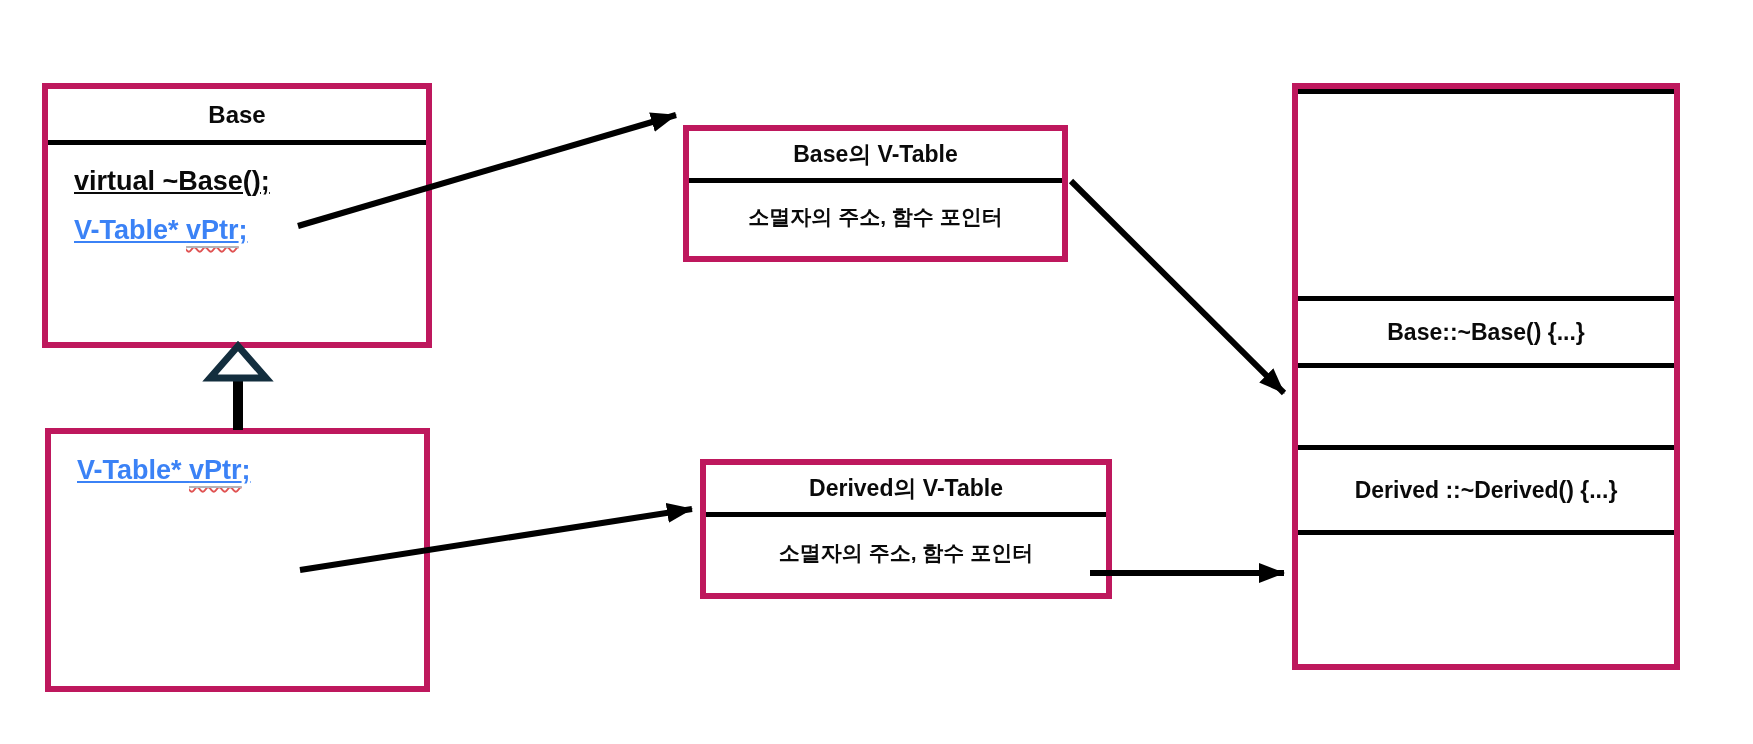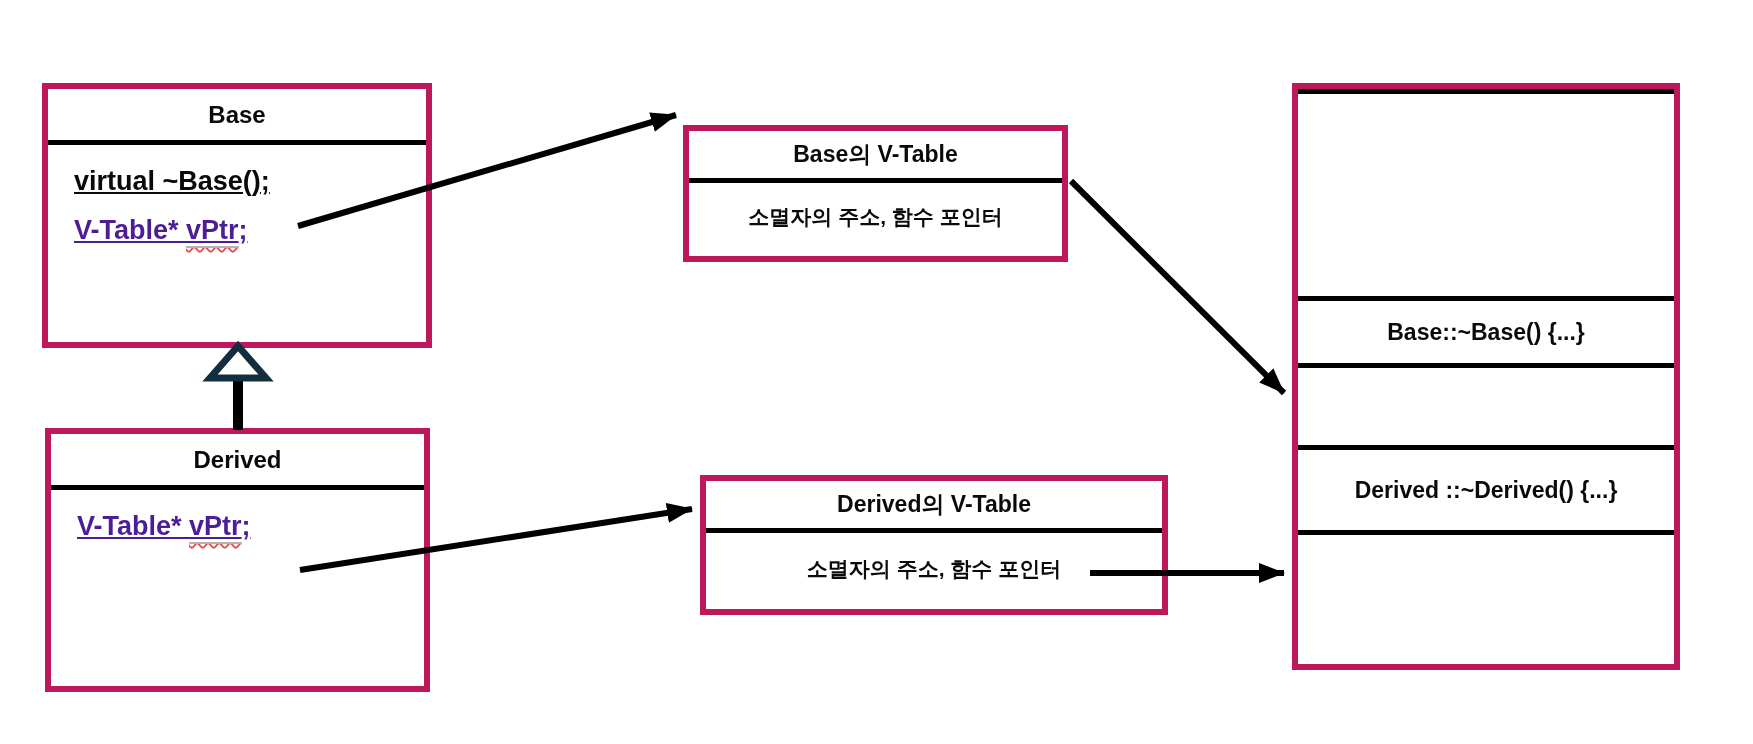--- a/index.html
+++ b/index.html
@@ -28,21 +28,21 @@
   .divider-bottom { border-bottom: 5px solid #000000; }
   .class-title { height: 56px; font-size: 24px; }
   .class-body { padding: 12px 0 0 26px; }
   .code-line {
     font-weight: bold;
     font-size: 27px;
     line-height: 49px;
     white-space: pre;
     text-decoration: underline;
   }
-  .muted { color: #4c1d95; }
+  .muted { color: #3b82f6; }
   .u { text-decoration: underline; text-decoration-color: #b3b3b6; }
   .spell {
     text-decoration: underline;
     text-decoration-style: wavy;
     text-decoration-color: #e05252;
     text-decoration-thickness: 2px;
     text-underline-offset: 7px;
     text-decoration-skip-ink: none;
   }
   .vtable-title { height: 52px; font-size: 23px; }
@@ -80,32 +80,31 @@
 
   <div class="box" style="left:42px; top:83px; width:390px; height:265px;">
     <div class="box-title class-title divider-bottom">Base</div>
     <div class="class-body">
       <div class="code-line">virtual ~Base();</div>
       <div class="code-line muted"><span>V-Table* </span><span class="spell"><span class="u">vPtr</span></span><span>;</span></div>
     </div>
   </div>
 
   <div class="box" style="left:45px; top:428px; width:385px; height:264px;">
-    <div class="box-title class-title divider-bottom">Derived</div>
     <div class="class-body">
       <div class="code-line muted"><span>V-Table* </span><span class="spell"><span class="u">vPtr</span></span><span>;</span></div>
     </div>
   </div>
 
   <div class="box" style="left:683px; top:85px; width:385px; height:137px;margin-top:40px;">
     <div class="box-title vtable-title divider-bottom">Base의 V-Table</div>
     <div class="vtable-entry" style="height:68px;">소멸자의 주소, 함수 포인터</div>
   </div>
 
-  <div class="box" style="left:700px; top:475px; width:468px; height:140px;">
+  <div class="box" style="left:700px; top:459px; width:412px; height:140px;">
     <div class="box-title vtable-title divider-bottom">Derived의 V-Table</div>
     <div class="vtable-entry" style="height:71px;">소멸자의 주소, 함수 포인터</div>
   </div>
 
   <div class="box" style="left:1292px; top:83px; width:388px; height:587px;">
     <div class="mem-row rule" style="height:207px;"></div>
     <div class="mem-row rule" style="height:67px;">Base::~Base() {...}</div>
     <div class="mem-row rule" style="height:82px;"></div>
     <div class="mem-row rule" style="height:85px;">Derived ::~Derived() {...}</div>
     <div class="mem-row rule" style="height:51px;"></div>

